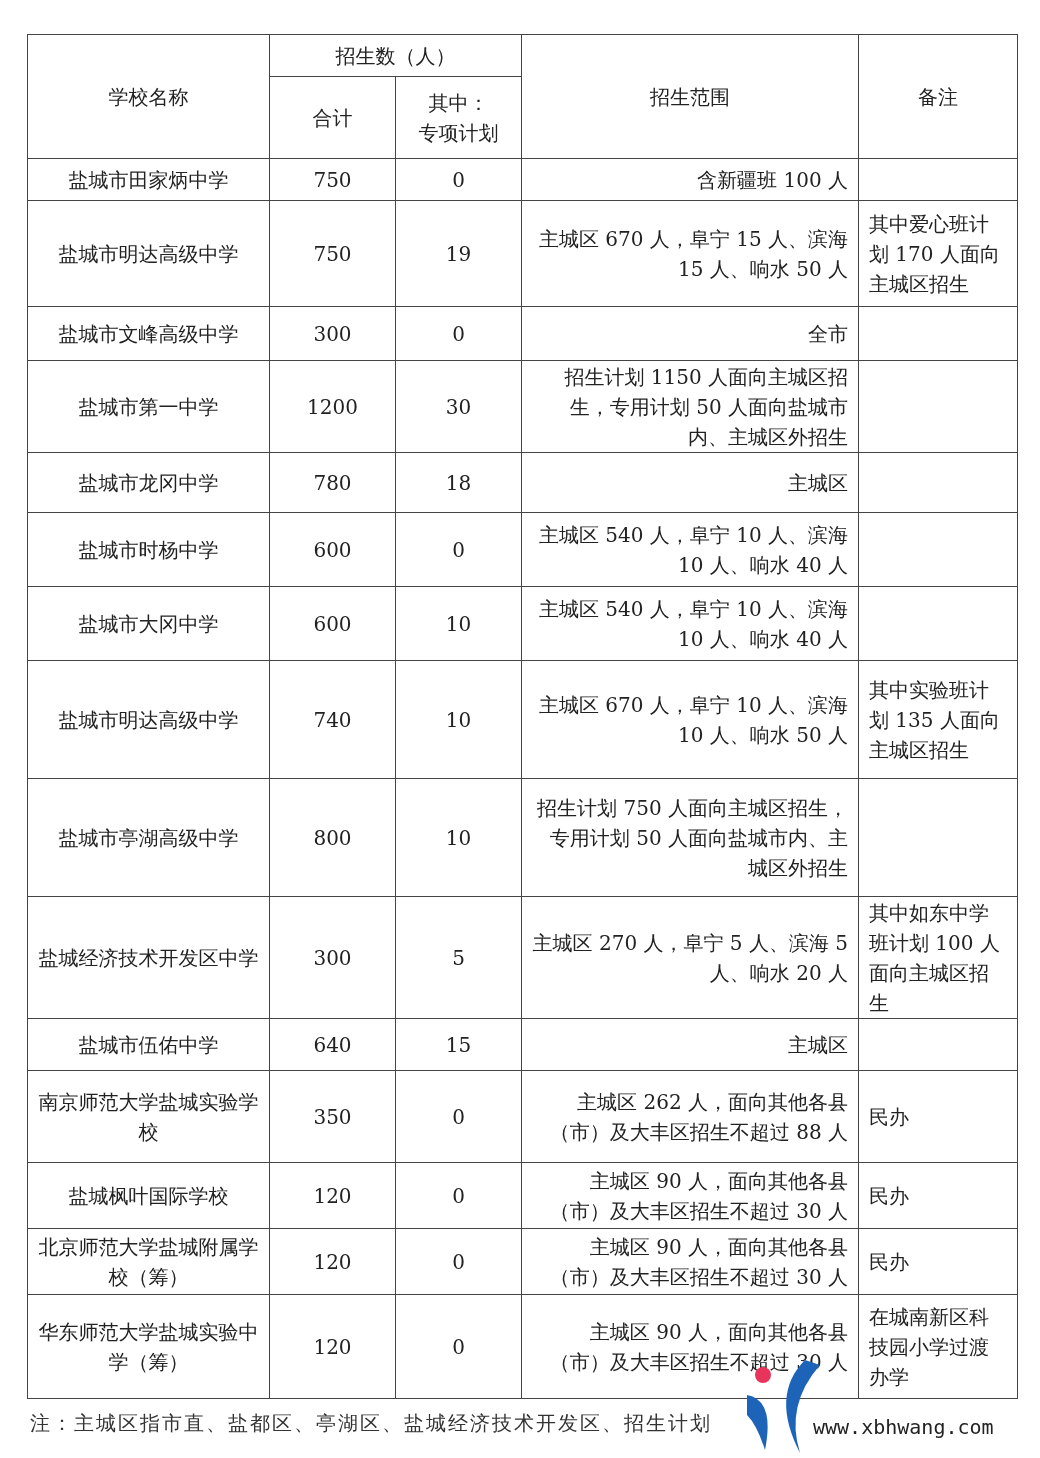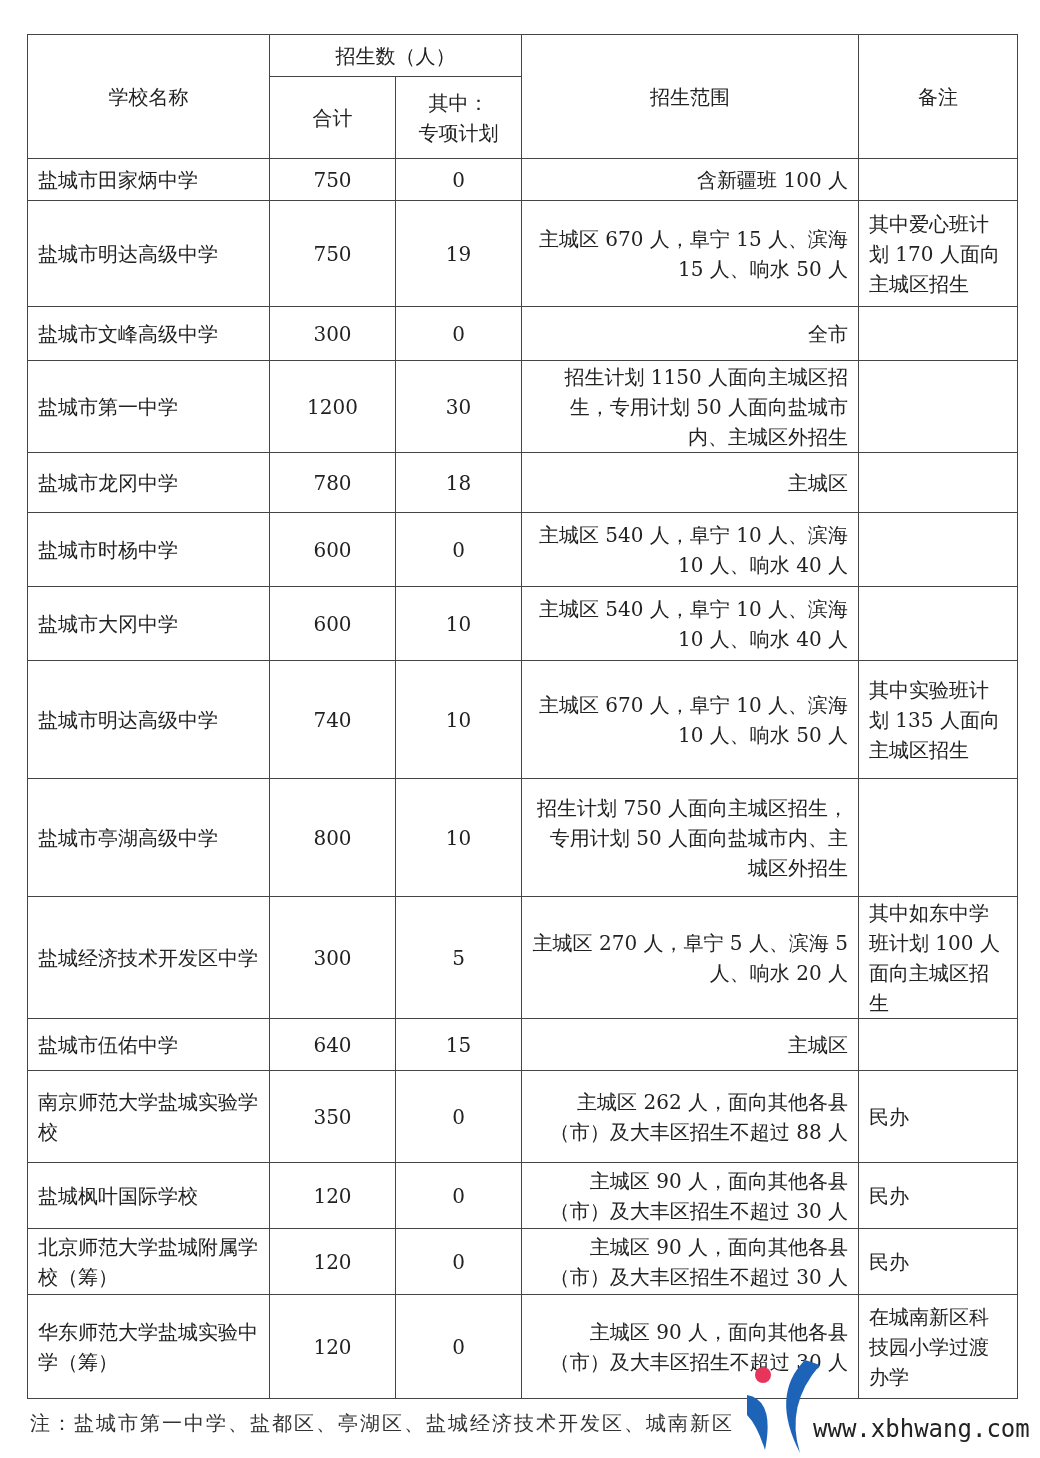--- a/index.html
+++ b/index.html
@@ -3,31 +3,31 @@
 <meta charset="utf-8">
 <style>
   html, body { margin: 0; padding: 0; background: #ffffff; }
   body { width: 1040px; height: 1458px; position: relative; overflow: hidden;
          font-family: "DejaVu Serif", "Liberation Serif", serif; color: #222; }
   table.enroll { position: absolute; left: 27px; top: 34px; width: 990px;
          border-collapse: collapse; table-layout: fixed; }
   table.enroll td, table.enroll th { border: 1.5px solid #444; font-size: 20px;
          line-height: 30px; font-weight: normal; padding: 0 10px; vertical-align: middle; }
   table.enroll th { text-align: center; }
-  .c-name { text-align: left; }
+  .c-name { text-align: center; }
   .c-num { text-align: center; }
   .c-range { text-align: right; }
   .c-note { text-align: left; }
   .note { position: absolute; left: 30px; top: 1410px; font-size: 20px; letter-spacing: 2px; color: #333; }
   .wm { position: absolute; left: 745px; top: 1355px; width: 295px; height: 100px; }
   .wm .logo { position: absolute; left: 0; top: 0; width: 80px; height: 100px; }
   .wm .title { position: absolute; left: 62px; top: 8px; font-family: "DejaVu Sans", sans-serif;
          font-size: 40px; color: #222; letter-spacing: 1px; }
   .wm .url { position: absolute; left: 68px; top: 60px; font-family: "DejaVu Sans Mono", monospace;
-         font-size: 24px; color: #222; }
+         font-size: 20px; color: #222; }
 </style>
 </head>
 <body>
 
 <table class="enroll">
   <colgroup>
     <col style="width:242px">
       <col style="width:126px">
       <col style="width:126px">
       <col style="width:337px">
@@ -150,21 +150,21 @@
       <tr style="height: 104px;">
         <td class="c-name">华东师范大学盐城实验中学（筹）</td>
         <td class="c-num">120</td>
         <td class="c-num">0</td>
         <td class="c-range">主城区 90 人，面向其他各县（市）及大丰区招生不超过 30 人</td>
         <td class="c-note">在城南新区科技园小学过渡办学</td>
       </tr>
     </tbody>
 </table>
 
-<div class="note">注：盐城市第一中学、盐都区、亭湖区、盐城经济技术开发区、城南新区</div>
+<div class="note">注：主城区指市直、盐都区、亭湖区、盐城经济技术开发区、招生计划</div>
 
 <div class="wm">
   <svg class="logo" viewBox="0 0 80 100">
     <circle cx="18" cy="20" r="8" fill="#e8345a"></circle>
     <path d="M2 40 Q30 45 20 95 Q12 70 2 60 Z" fill="#1d63b8"></path>
     <path d="M60 5 Q25 40 55 98 Q40 50 75 10 Z" fill="#1d63b8"></path>
   </svg>
   <div class="url">www.xbhwang.com</div>
 </div>
 

